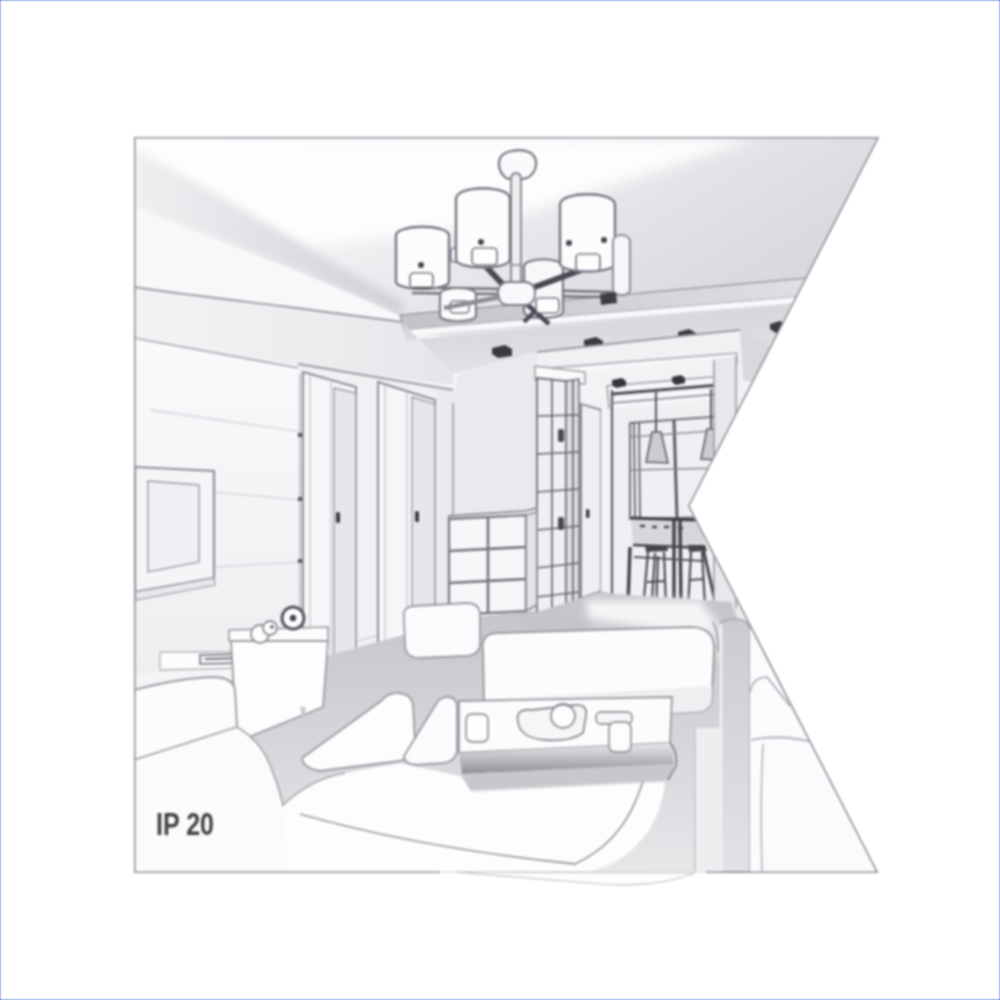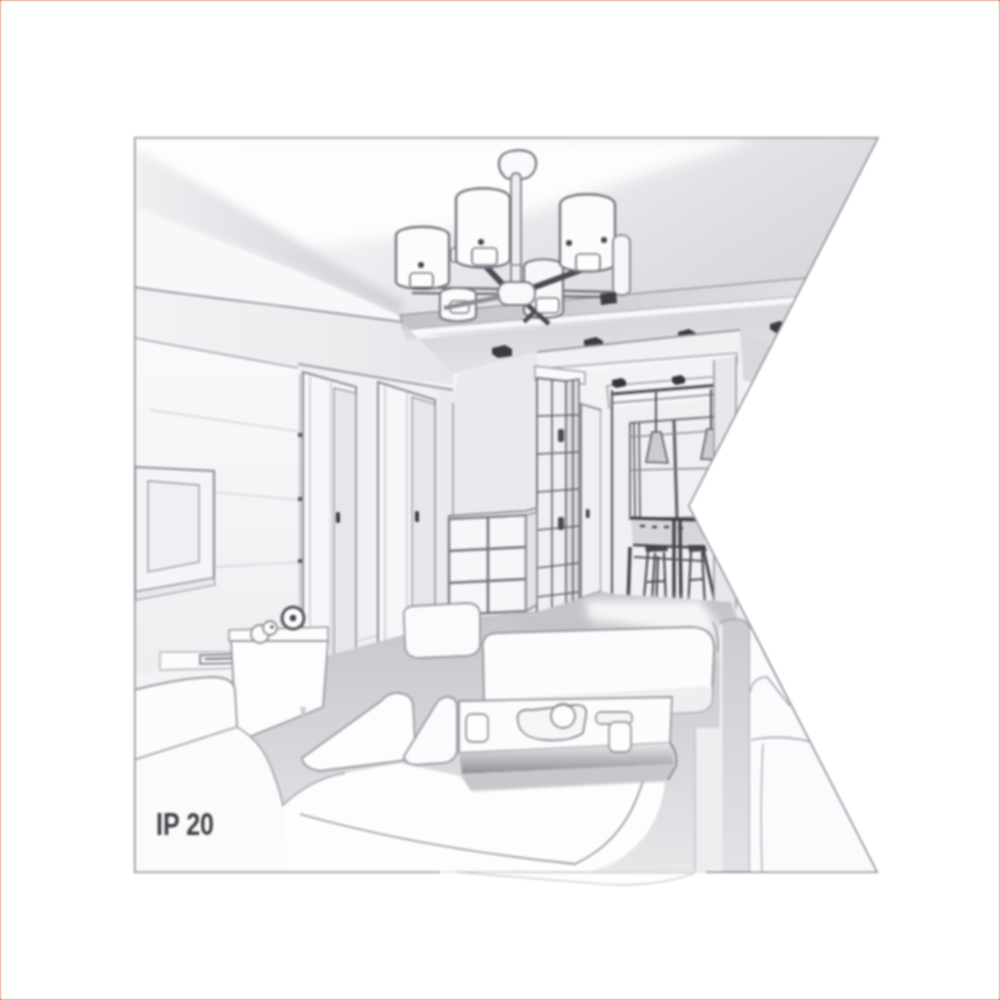--- a/index.html
+++ b/index.html
@@ -1,16 +1,16 @@
 <!DOCTYPE html>
 <html><head>
 <meta charset="utf-8">
 <style>
 html,body{margin:0;padding:0;background:#ffffff;}
-#stage{position:relative;width:1000px;height:1000px;background:#c2410c;font-family:"Liberation Sans",sans-serif;}
+#stage{position:relative;width:1000px;height:1000px;background:#1d4ed8;font-family:"Liberation Sans",sans-serif;}
 svg{position:absolute;top:0;left:0;filter:blur(0.8px);}
 </style>
 </head>
 <body>
 <div id="stage">
 <svg width="1000" height="1000" viewBox="0 0 1000 1000">
 <defs>
 <linearGradient id="ceilG" x1="0.05" y1="0" x2="0.9" y2="0.5">
 <stop offset="0" stop-color="#fdfdfe"></stop>
           <stop offset="0.4" stop-color="#f1f1f4"></stop>

